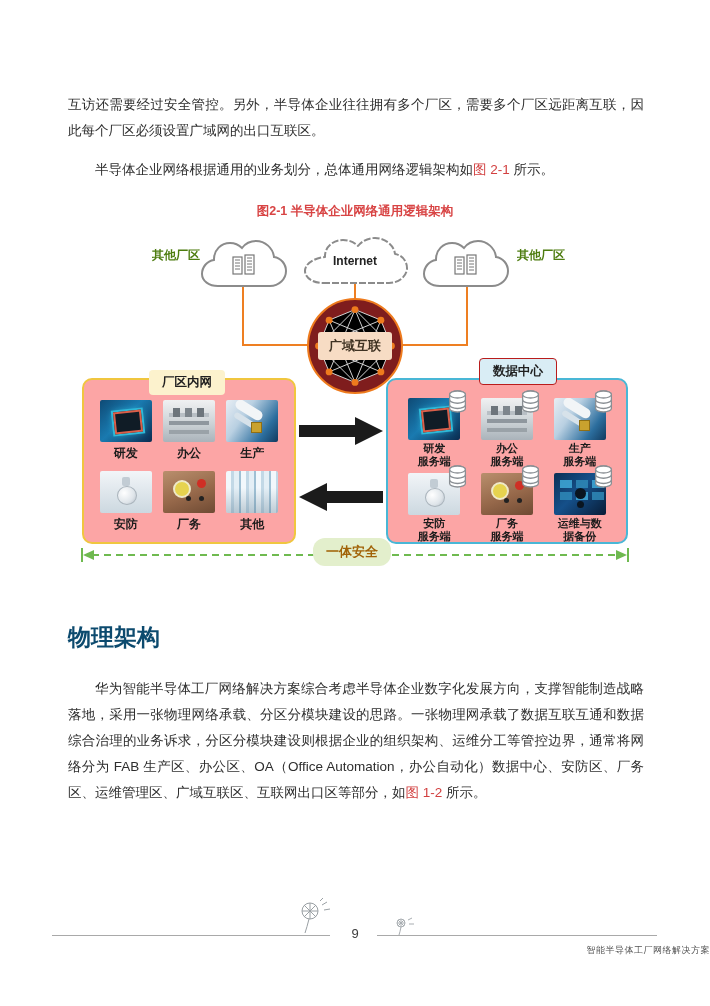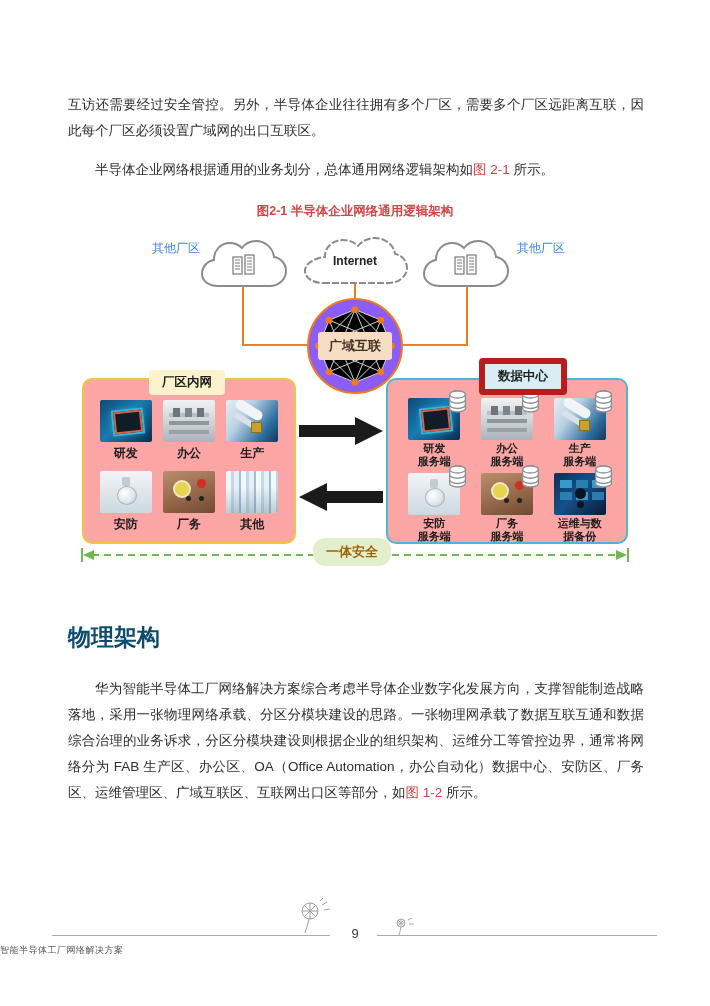--- a/index.html
+++ b/index.html
@@ -16,39 +16,39 @@
                  color:#d84444; font-size:12.5px; font-weight:600; }
 
   
   .diagram { position:absolute; top:230px; left:0; width:710px; height:350px; }
 
   .cloud { position:absolute; }
   .cloud svg.cloud-shape { position:absolute; inset:0; }
   .cloud .inner { position:absolute; left:0; top:0; width:100%; height:100%;
                   display:flex; align-items:center; justify-content:center; }
   .internet-text { font-size:12px; font-weight:700; color:#222; padding-bottom:4px; }
-  .cloud-side-label { position:absolute; font-size:12px; color:#3b82f6; font-weight:400; top:10px; }
+  .cloud-side-label { position:absolute; font-size:12px; color:#4d7c0f; font-weight:700; top:17px; }
 
   .oline { position:absolute; background:#ee7f22; }
 
   .hub { position:absolute; left:307px; top:68px; width:96px; height:96px; border-radius:50%;
-         border:2.5px solid #ee7b1d; background:#8b5cf6; }
+         border:2.5px solid #ee7b1d; background:#7f1d1d; }
   .hub svg { position:absolute; inset:0; }
   .hub-label { position:absolute; left:50%; top:50%; transform:translate(-50%,-50%);
                background:#f7dcc4; border-radius:3px; padding:5px 11px; font-size:13px;
                font-weight:700; color:#3f3222; white-space:nowrap; }
 
   .zone-box { position:absolute; top:148px; height:166px; background:#fca5a5; border-radius:10px; }
   .box-intranet { left:82px;  width:214px; border:2px solid #f0c63f; }
   .box-dc       { left:386px; width:242px; border:2px solid #49b7d6; }
 
   .zone-tab { position:absolute; top:128px; padding:4px 13px; border-radius:4px;
               font-size:12.5px; font-weight:700; color:#1f1f1f; z-index:2; white-space:nowrap; }
   .tab-intranet { left:149px; background:#fcf2cd;margin-top:12px; }
-  .tab-dc       { left:479px; background:#d9edf5; border:6px solid #b91c1c; }
+  .tab-dc       { left:479px; background:#d9edf5; border:1px solid #b91c1c; }
 
   .zone-grid { display:grid; grid-template-columns:repeat(3,1fr); row-gap:9px;
                padding:20px 10px 0; justify-items:center; }
   .zone-item { display:flex; flex-direction:column; align-items:center; }
   .zone-label { margin-top:3px; font-size:12px; font-weight:600; color:#1c1c1c; text-align:center; }
   .zone-label2 { margin-top:2px; font-size:11px; line-height:12.5px; font-weight:600;
                  color:#1c1c1c; text-align:center; }
 
   .thumb { width:52px; height:42px; border-radius:2px; position:relative; flex:none; }
   .thumb-wrap { position:relative; }
@@ -95,21 +95,21 @@
   .sec-label { position:absolute; left:313px; top:308px; background:#e3efcc; border-radius:12px;
                padding:5px 13px; font-size:13px; font-weight:700; color:#a16207; z-index:2; white-space:nowrap; }
 
   
   .section-heading { position:absolute; left:68px; top:622px; font-size:23px; font-weight:700; color:#0c4a6e; }
 
   
   .footer-line { position:absolute; top:935px; height:1px; background:#a9a9a9; }
   .page-number { position:absolute; top:926px; left:0; width:710px; text-align:center;
                  font-size:13px; color:#3c3c3c; }
-  .footer-title { position:absolute; top:944px; left:0; width:710px; text-align:left;
+  .footer-title { position:absolute; top:944px; left:0; width:710px; text-align:right;
                   font-size:9px; color:#555; letter-spacing:.5px; }
   .deco { position:absolute; }
 </style>
 </head>
 <body>
 
 <div class="page">
 
   <p class="para" style="top:92px;">
     <span>互访还需要经过安全管控。另外，半导体企业往往拥有多个厂区，需要多个厂区远距离互联，因此每个厂区必须设置广域网的出口互联区。</span>

